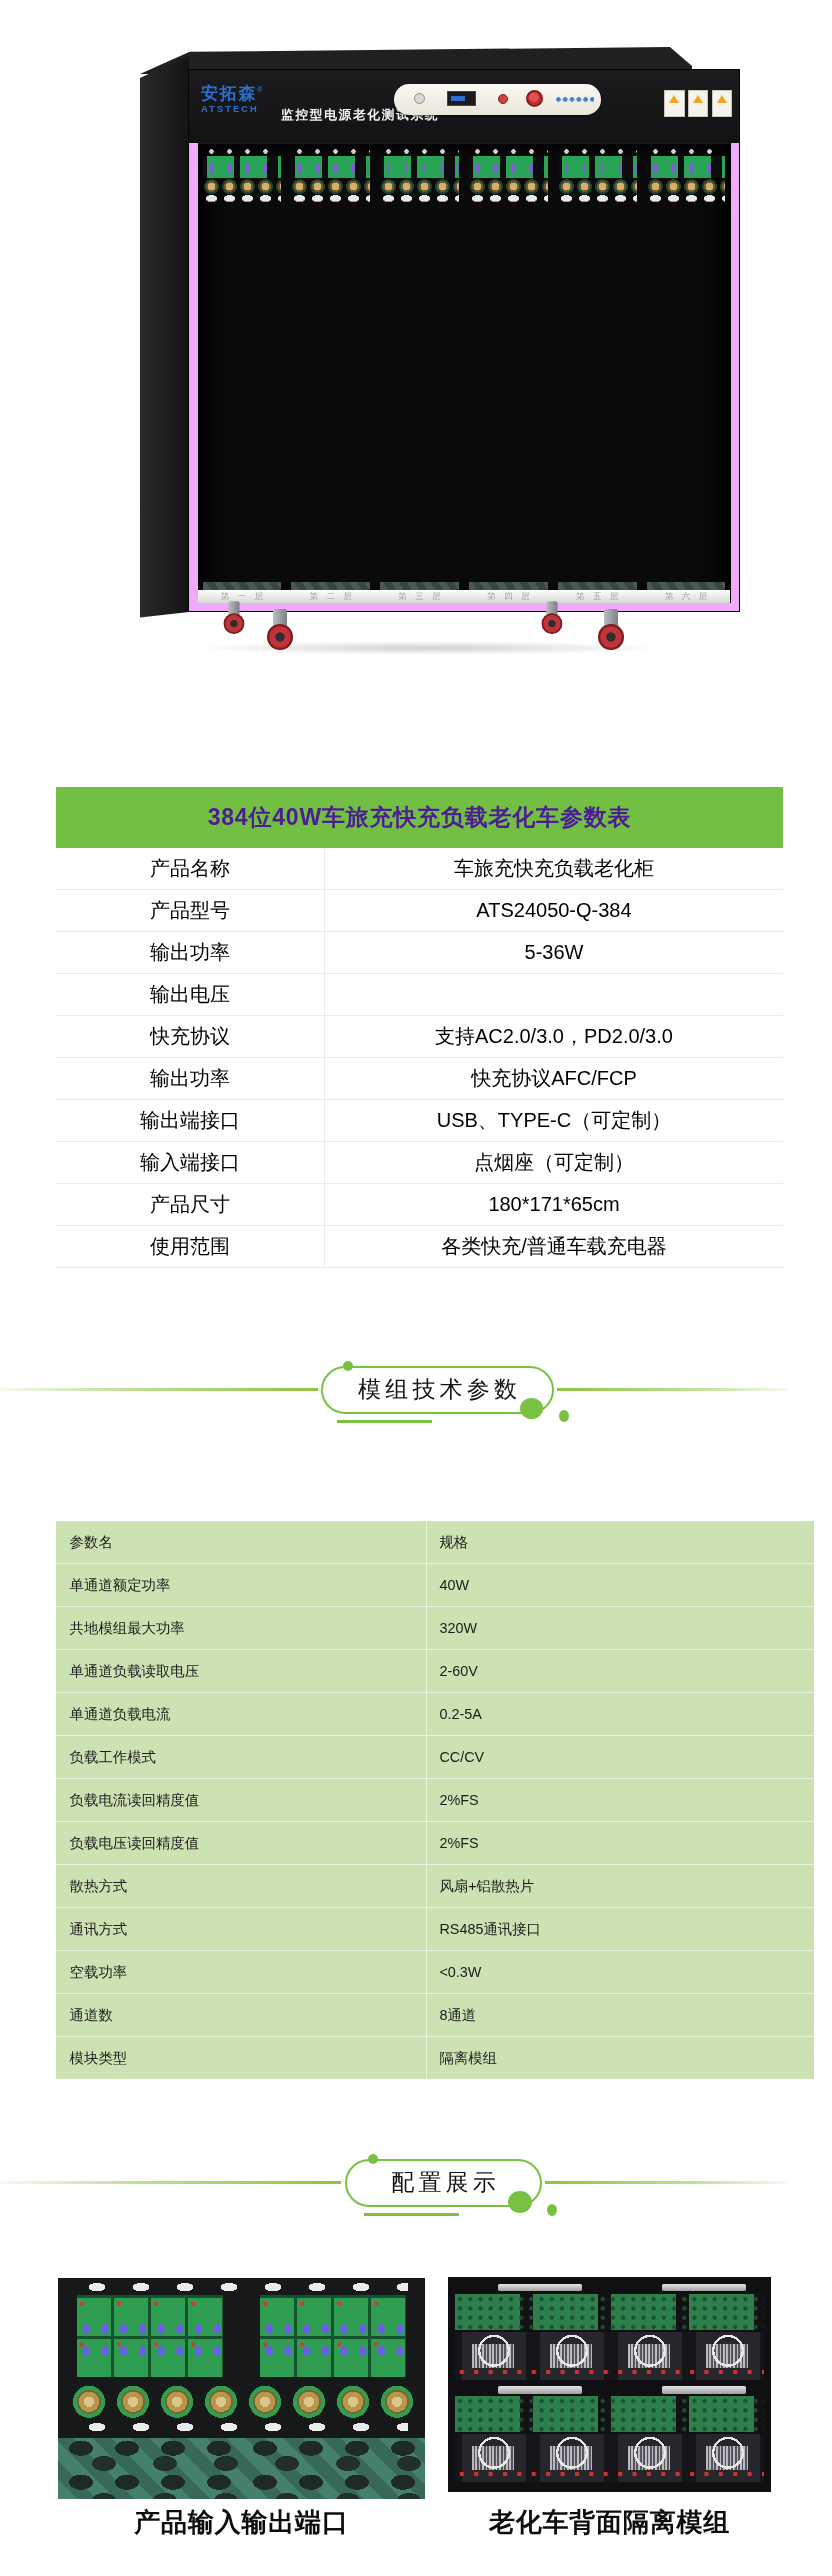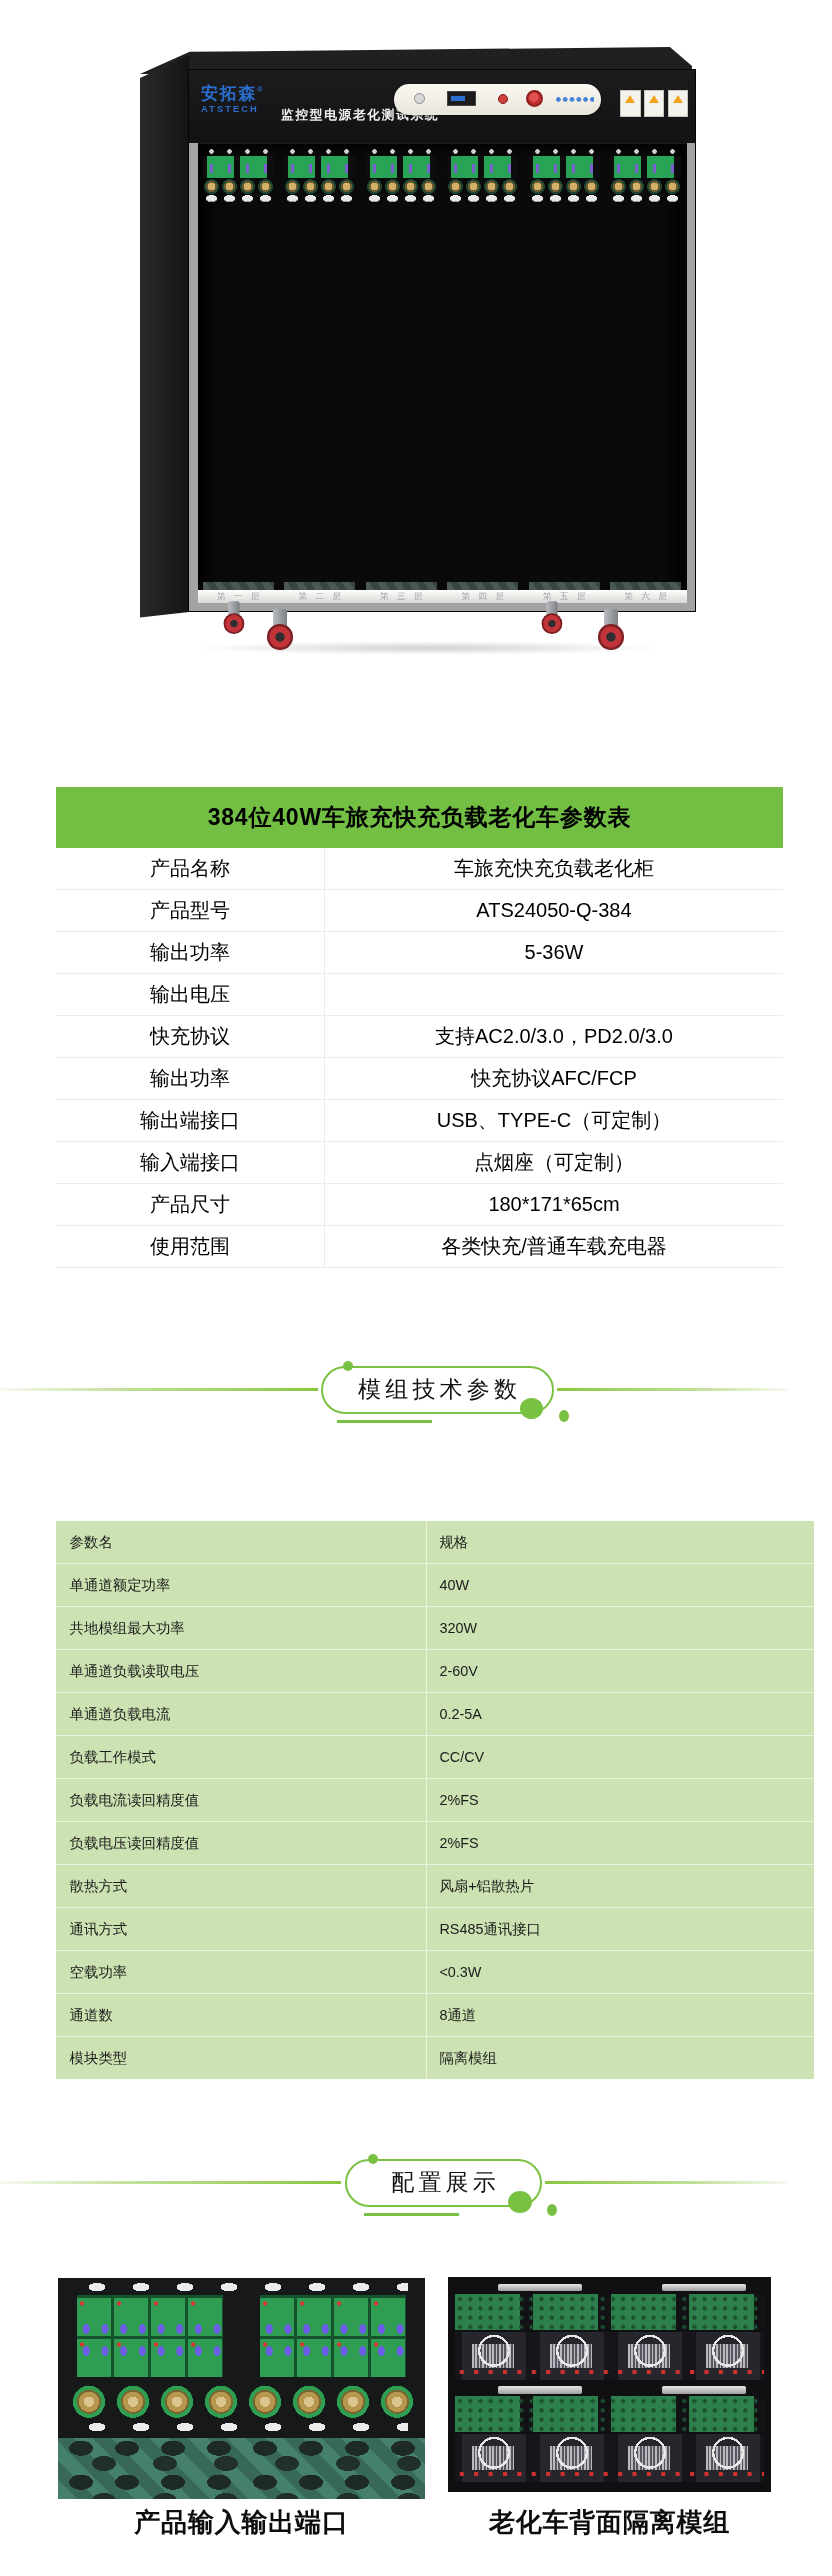--- a/index.html
+++ b/index.html
@@ -6,22 +6,22 @@
   body{font-family:"Liberation Sans","DejaVu Sans",sans-serif;}
   .page{position:relative;width:832px;height:2576px;background:#fff;overflow:hidden;margin:0 auto;}
 
   
   .hero{position:absolute;left:140px;top:47px;width:552px;height:607px;}
   .cab-top{position:absolute;left:0;top:0;width:552px;height:27px;background:#202023;
            clip-path:polygon(0 100%,9% 18%,96% 0,100% 70%,100% 100%);}
   .cab-side{position:absolute;left:0;top:8.5px;width:49px;height:562px;
             background:linear-gradient(90deg,#2a2a2d,#141416);
             clip-path:polygon(0 4%,100% 0,100% 99%,0 100%);}
-  .cab-front{position:absolute;left:48px;top:22px;width:508px;height:543px;
-             background:#a3a3a3;border:0.8px solid #050505;box-sizing:border-box;}
+  .cab-front{position:absolute;left:48px;top:22px;width:552px;height:543px;
+             background:#f0abfc;border:0.8px solid #050505;box-sizing:border-box;}
   .cab-header{position:relative;height:73px;background:linear-gradient(180deg,#1c1c1f,#121214);}
   .brand{position:absolute;left:12px;top:15.3px;color:#2a6fce;line-height:1;}
   .brand-cn{font-size:17px;font-weight:bold;letter-spacing:1.7px;}
   .brand-cn sup{font-size:7.6px;}
   .brand-en{font-size:9.3px;font-weight:bold;letter-spacing:2.1px;margin-top:2.5px;}
   .cab-caption{position:absolute;left:92px;top:37px;color:#f2f2f2;font-size:12.7px;
                font-weight:bold;letter-spacing:1.7px;}
   .control-panel{position:absolute;left:205px;top:13.6px;width:207px;height:31px;
                  background:linear-gradient(180deg,#faf8f2,#e8e5da);border-radius:15.3px;
                  box-shadow:0 0.8px 1.7px rgba(0,0,0,.6);}
@@ -72,21 +72,21 @@
   .caster.small{transform:scale(.8);}
   .c1{left:81px;top:550px;}
   .c2{left:127px;top:562px;}
   .c3{left:399px;top:550px;}
   .c4{left:458px;top:562px;}
   .hero-shadow{position:absolute;left:51px;top:594px;width:475px;height:13.6px;border-radius:50%;
                background:radial-gradient(ellipse at center,rgba(0,0,0,.18),rgba(0,0,0,0) 70%);}
 
   
   .spec{position:absolute;left:56px;top:787px;width:727px;}
-  .spec-title{height:61px;background:#72bf44;color:#000000;font-size:23px;font-weight:bold;
+  .spec-title{height:61px;background:#72bf44;color:#4c1d95;font-size:23px;font-weight:bold;
               letter-spacing:0.8px;display:flex;align-items:center;justify-content:center;}
   .spec-row{display:grid;grid-template-columns:37% 63%;height:41px;border-bottom:0.8px solid #ececec;}
   .spec-row>div{display:flex;align-items:center;justify-content:center;font-size:20px;color:#000000;}
   .spec-label{border-right:0.8px solid #ececec;}
 
   
   .sec{position:absolute;left:0;width:788px;height:76px;}
   .sec1{top:1357px;}
   .sec2{top:2150px;}
   .sec-line{position:absolute;top:31px;height:2.5px;}

